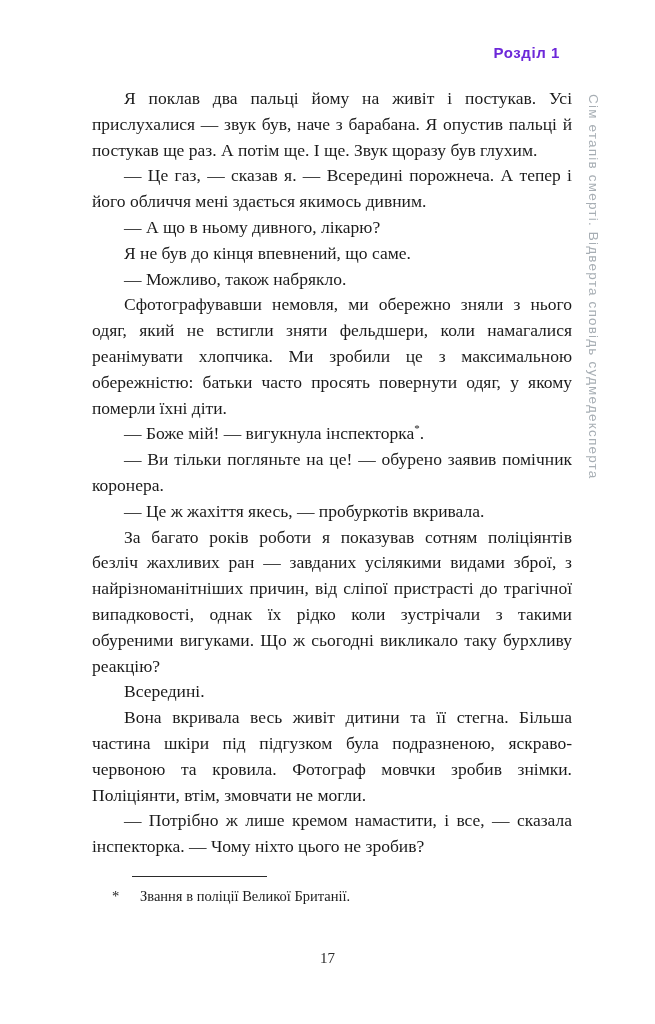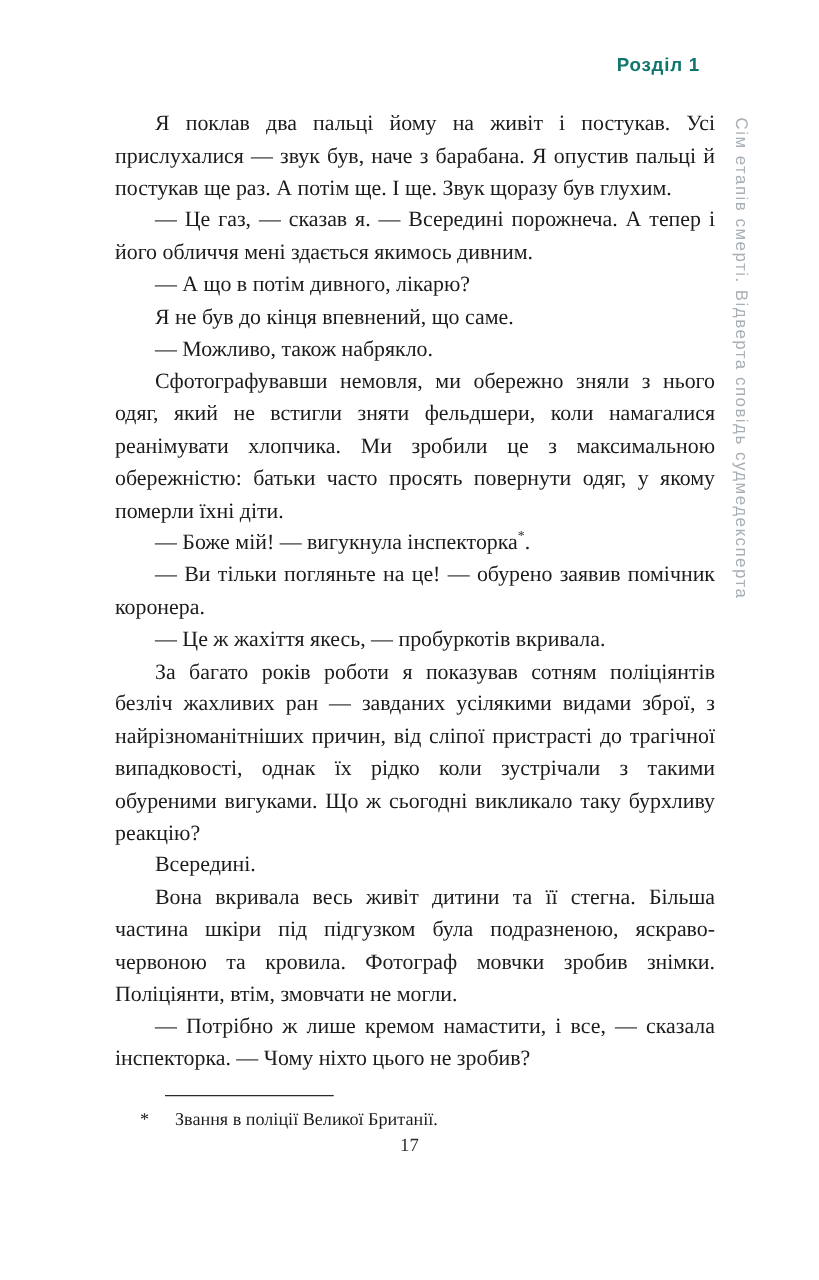--- a/index.html
+++ b/index.html
@@ -17,21 +17,21 @@
     color: #1b1b1b;
   }
   .chapter-header {
     position: absolute;
     top: 44px;
     right: 95px;
     font-family: "Liberation Sans", sans-serif;
     font-size: 15px;
     font-weight: bold;
     letter-spacing: 0.6px;
-    color: #0f766e;
+    color: #6d28d9;
   }
   .side-title {
     position: absolute;
     top: 94px;
     left: 586px;
     height: 780px;
     writing-mode: vertical-rl;
     font-family: "Liberation Sans", sans-serif;
     font-size: 13.5px;
     letter-spacing: 1.2px;
@@ -75,21 +75,21 @@
   }
   .fn-marker {
     width: 28px;
     flex: 0 0 28px;
   }
   .fn-text {
     flex: 1;
   }
   .page-number {
     position: absolute;
-    top: 909px;
+    top: 950px;
     left: 0;
     width: 655px;
     text-align: center;
     font-size: 15px;
     color: #2b2b2b;
     font-family: "Liberation Serif", serif;
   }
 </style>
 </head>
 <body>
@@ -97,21 +97,21 @@
 <div class="page">
 
   <div class="chapter-header">Розділ 1</div>
 
   <div class="side-title">Сім етапів смерті. Відверта сповідь судмедексперта</div>
 
   <div class="content">
 
     <p>Я поклав два пальці йому на живіт і постукав. Усі прислухалися — звук був, наче з барабана. Я опустив пальці й постукав ще раз. А потім ще. І ще. Звук щоразу був глухим.</p>
       <p>— Це газ, — сказав я. — Всередині порожнеча. А тепер і його обличчя мені здається якимось дивним.</p>
-      <p>— А що в потім дивного, лікарю?</p>
+      <p>— А що в ньому дивного, лікарю?</p>
       <p>Я не був до кінця впевнений, що саме.</p>
       <p>— Можливо, також набрякло.</p>
       <p>Сфотографувавши немовля, ми обережно зняли з нього одяг, який не встигли зняти фельдшери, коли намагалися реанімувати хлопчика. Ми зробили це з максимальною обережністю: батьки часто просять повернути одяг, у якому померли їхні діти.</p>
       <p>— Боже мій! — вигукнула інспекторка<sup>*</sup>.</p>
       <p>— Ви тільки погляньте на це! — обурено заявив помічник коронера.</p>
       <p>— Це ж жахіття якесь, — пробуркотів вкривала.</p>
       <p>За багато років роботи я показував сотням поліціянтів безліч жахливих ран — завданих усілякими видами зброї, з найрізноманітніших причин, від сліпої пристрасті до трагічної випадковості, однак їх рідко коли зустрічали з такими обуреними вигуками. Що ж сьогодні викликало таку бурхливу реакцію?</p>
       <p>Всередині.</p>
       <p>Вона вкривала весь живіт дитини та її стегна. Більша частина шкіри під підгузком була подразненою, яскраво-червоною та кровила. Фотограф мовчки зробив знімки. Поліціянти, втім, змовчати не могли.</p>
       <p>— Потрібно ж лише кремом намастити, і все, — сказала інспекторка. — Чому ніхто цього не зробив?</p>

